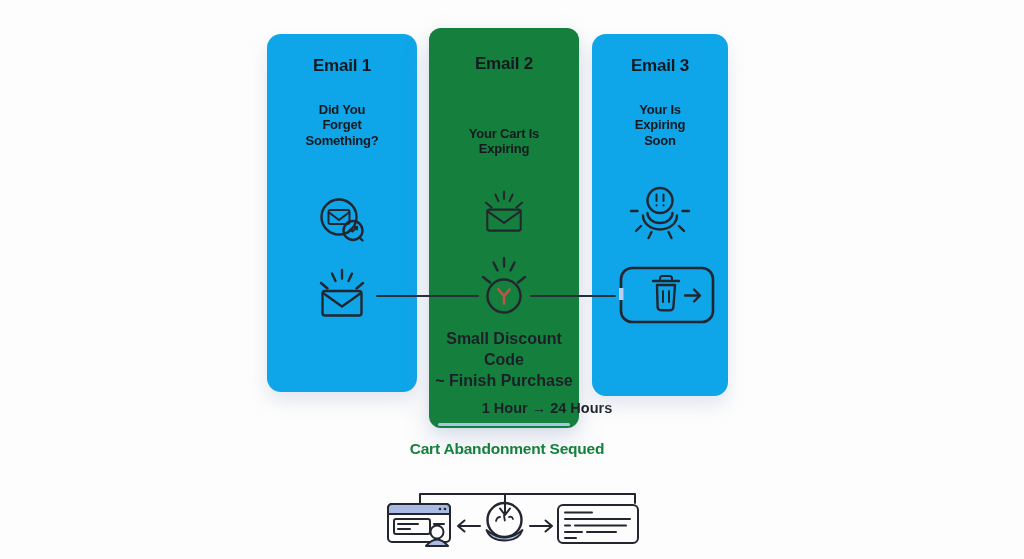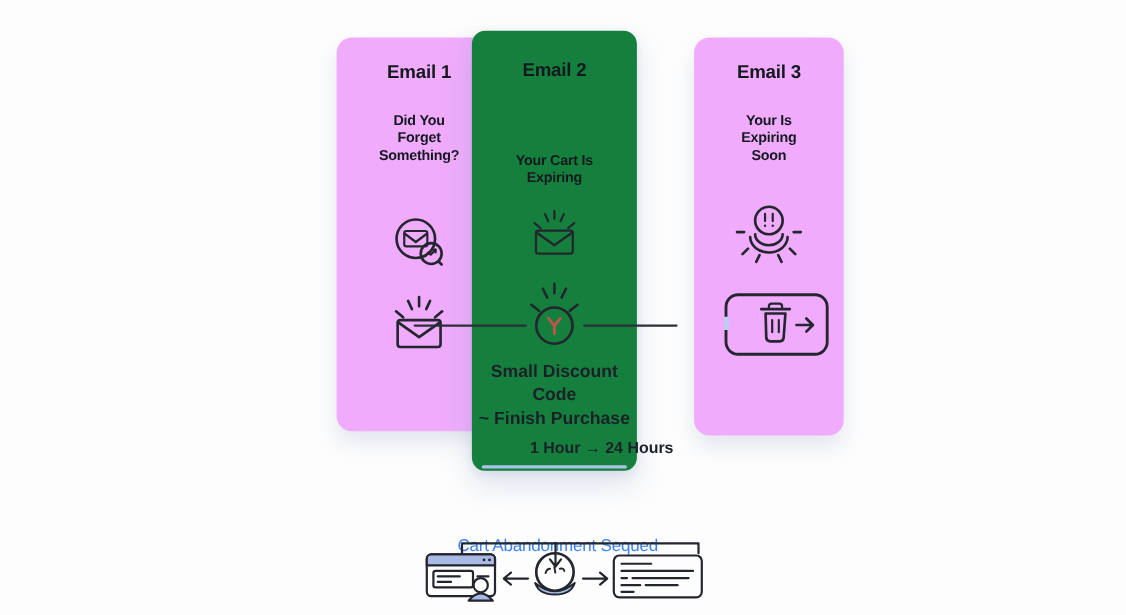--- a/index.html
+++ b/index.html
@@ -3,51 +3,51 @@
 <meta charset="utf-8">
 <style>
   html,body{margin:0;padding:0;background:#ffffff;}
   #canvas{
     position:relative;width:1024px;height:559px;overflow:hidden;
     background:#fdfdfd;
     font-family:"Liberation Sans", sans-serif;
     color:#1a1e26;
   }
   .card{position:absolute;border-radius:14px;}
-  .card-blue{background:#f0abfc;box-shadow:0 10px 18px rgba(160,175,205,.28);margin-left:39px;}
+  .card-blue{background:#0ea5e9;box-shadow:0 10px 18px rgba(160,175,205,.28);}
   .card-white{background:#15803d;border-radius:12px;
     box-shadow:0 12px 26px rgba(150,165,200,.30), 0 2px 8px rgba(150,165,200,.18);}
   #card1{left:267px;top:34px;width:150px;height:358px;}
   #card2{left:429px;top:28px;width:150px;height:400px;}
   #card3{left:592px;top:34px;width:136px;height:362px;}
 
   .card-label{position:absolute;top:22px;left:0;width:100%;text-align:center;
     font-size:17px;font-weight:700;letter-spacing:-0.2px;color:#14181f;}
   #card2 .card-label{top:26px;}
   .headline{position:absolute;left:0;width:100%;text-align:center;
     font-size:13px;font-weight:700;line-height:1.18;letter-spacing:-0.2px;
     color:#14181f;white-space:pre-line;}
   #card1 .headline{top:68px;}
-  #card2 .headline{top:98px;margin-top:12px;}
+  #card2 .headline{top:98px;}
   #card3 .headline{top:68px;}
 
   .icon-c{position:absolute;left:50%;transform:translateX(-50%);line-height:0;}
   .note{position:absolute;top:300px;left:0;width:100%;text-align:center;
     font-size:16px;font-weight:600;line-height:1.32;color:#1b2028;white-space:pre-line;}
   .timing{position:absolute;top:372px;left:0;width:100%;text-align:center;
     font-size:14.5px;font-weight:600;color:#1b2028;padding-left:43px;}
   .card-underline{position:absolute;bottom:2px;left:50%;transform:translateX(-50%);
     width:88%;height:3px;background:#a9c2ea;border-radius:2px;}
 
   .connector{position:absolute;top:295px;height:2.4px;background:#2b3038;border-radius:2px;z-index:4;}
   #conn1{left:376px;width:103px;}
   #conn2{left:530px;width:86px;}
 
-  .footer-title{position:absolute;top:488px;left:357px;width:300px;text-align:center;
-    font-size:15.5px;font-weight:400;letter-spacing:-0.2px;color:#3b82f6;}
+  .footer-title{position:absolute;top:440px;left:357px;width:300px;text-align:center;
+    font-size:15.5px;font-weight:700;letter-spacing:-0.2px;color:#15803d;}
   .abs{position:absolute;line-height:0;}
 
   svg{display:block;}
   .stroke{stroke:#23262e;stroke-width:2.4;fill:none;stroke-linecap:round;stroke-linejoin:round;}
   .thin{stroke-width:2;}
 </style>
 </head>
 <body>
 
 <div id="canvas">

